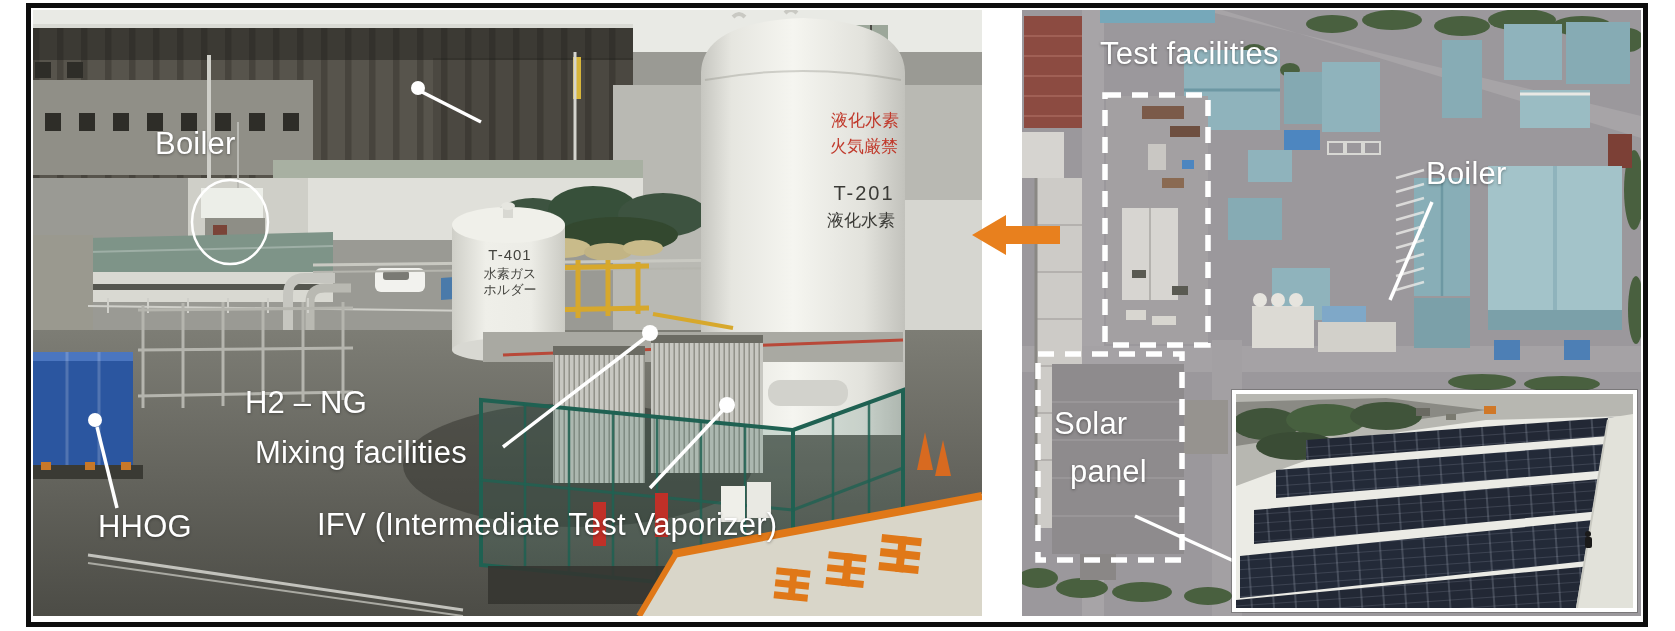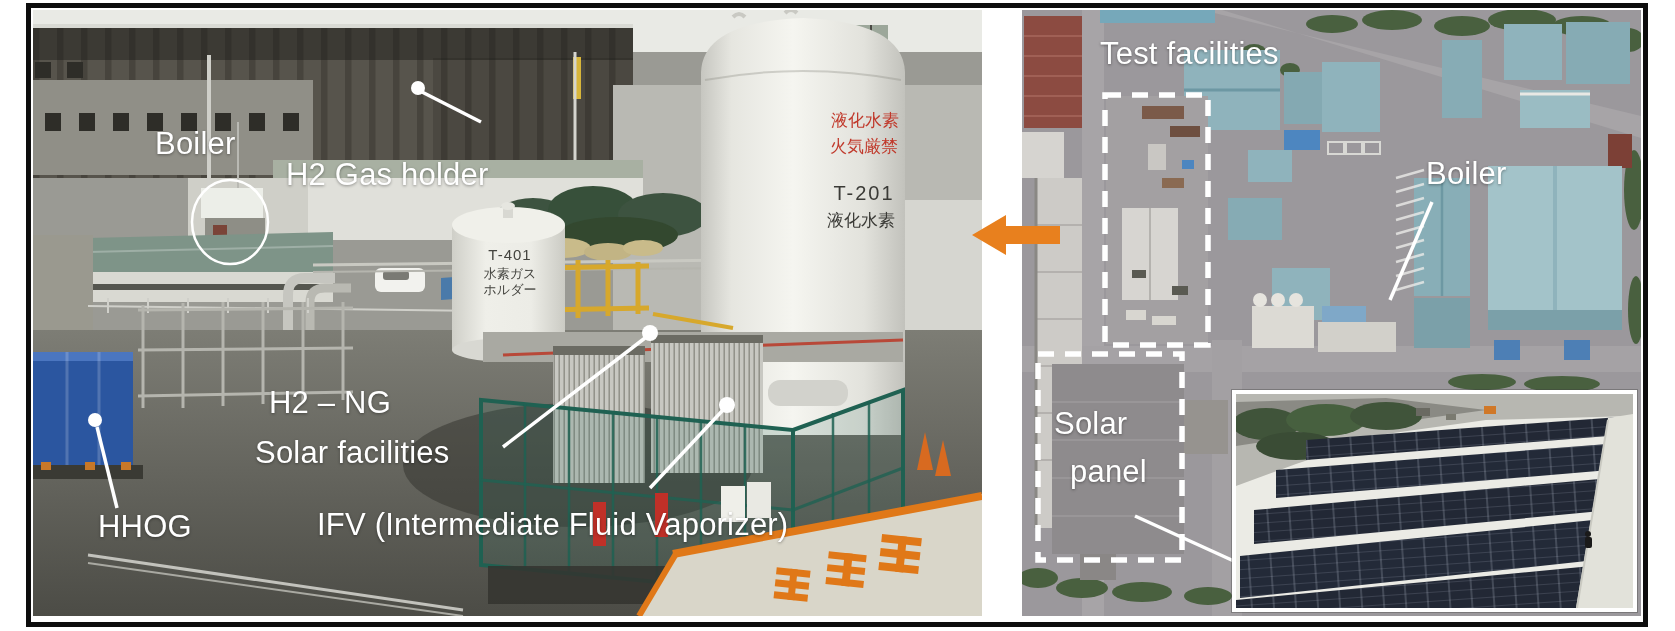--- a/index.html
+++ b/index.html
@@ -302,25 +302,24 @@
         <g fill="#ffffff" stroke="none">
           <circle cx="385" cy="78" r="7"></circle>
           <circle cx="617" cy="323" r="8"></circle>
           <circle cx="694" cy="395" r="8"></circle>
           <circle cx="62" cy="410" r="7"></circle>
         </g>
       </g>
     </svg>
 
     <div class="lbl" style="left:122px;top:118px">Boiler</div>
-    <div class="lbl" style="left:253px;top:149px">H2 Gas holder</div>
-    <div class="lbl" style="left:236px;top:377px">H2 – NG</div>
-    <div class="lbl" style="left:222px;top:427px">Solar facilities</div>
+    <div class="lbl" style="left:212px;top:377px">H2 – NG</div>
+    <div class="lbl" style="left:222px;top:427px">Mixing facilities</div>
     <div class="lbl" style="left:65px;top:501px">HHOG</div>
-    <div class="lbl" style="left:284px;top:499px">IFV (Intermediate Fluid Vaporizer)</div>
+    <div class="lbl" style="left:284px;top:499px">IFV (Intermediate Test Vaporizer)</div>
   </div>
 
   <div class="arrow">
     <svg width="92" height="46" viewBox="0 0 92 46">
       <polygon points="2,23 36,3 36,14 90,14 90,32 36,32 36,43" fill="#E8801E"></polygon>
     </svg>
   </div>
 
   <div class="photo photo-right">
     <svg class="scene" viewBox="0 0 619 606" preserveAspectRatio="none">

